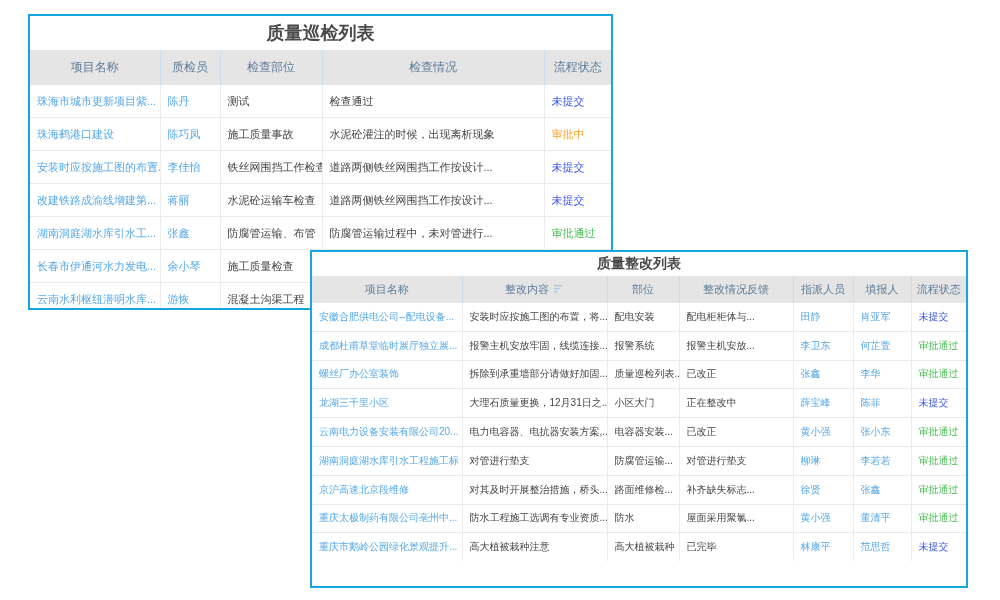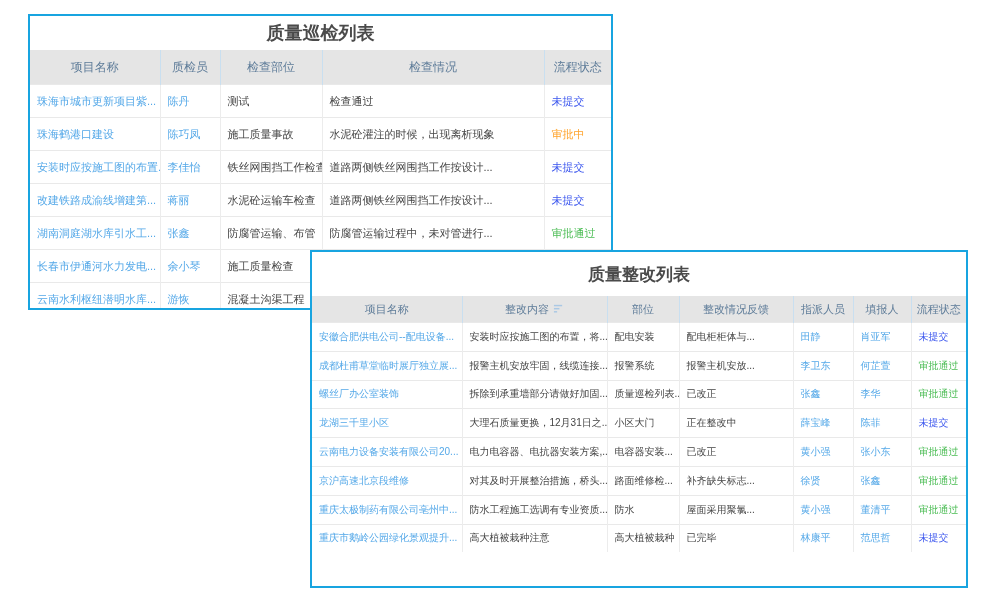--- a/index.html
+++ b/index.html
@@ -11,21 +11,21 @@
     position:absolute;background:#ffffff;border:2px solid #18a4e0;
     box-sizing:border-box;overflow:hidden;
   }
   #inspection-panel{left:28px;top:14px;width:585px;height:296px;z-index:1;}
   #rectification-panel{left:310px;top:250px;width:658px;height:338px;z-index:2;}
   .panel-title{
     display:flex;align-items:center;justify-content:center;
     font-weight:bold;color:#4a4a4a;background:#ffffff;
   }
   #inspection-panel .panel-title{height:34px;font-size:18px;}
-  #rectification-panel .panel-title{height:44px;font-size:17px;}
+  #rectification-panel .panel-title{height:24px;font-size:14px;}
   table{width:100%;border-collapse:collapse;table-layout:fixed;}
   th{
     background:#e5e5e5;color:#5e7c99;font-weight:normal;text-align:center;
     border-right:1px solid #c9dff0;white-space:nowrap;overflow:hidden;padding:0 4px;
   }
   th:last-child{border-right:none;}
   td{
     border-top:1px solid #e9e9e9;border-right:1px solid #ececec;
     color:#454545;white-space:nowrap;overflow:hidden;padding:0 7px;
     background:#ffffff;
@@ -185,20 +185,29 @@
         <tr>
           <td class="al"><span class="link">云南电力设备安装有限公司20...</span></td>
           <td class="al"><span>电力电容器、电抗器安装方案,...</span></td>
           <td class="al"><span>电容器安装...</span></td>
           <td class="al"><span>已改正</span></td>
           <td class="ac"><span class="link">黄小强</span></td>
           <td class="ac"><span class="link">张小东</span></td>
           <td class="ac"><span class="st-approved">审批通过</span></td>
         </tr>
         <tr>
+          <td class="al"><span class="link">湖南洞庭湖水库引水工程施工标</span></td>
+          <td class="al"><span>对管进行垫支</span></td>
+          <td class="al"><span>防腐管运输...</span></td>
+          <td class="al"><span>对管进行垫支</span></td>
+          <td class="ac"><span class="link">柳琳</span></td>
+          <td class="ac"><span class="link">李若若</span></td>
+          <td class="ac"><span class="st-approved">审批通过</span></td>
+        </tr>
+        <tr>
           <td class="al"><span class="link">京沪高速北京段维修</span></td>
           <td class="al"><span>对其及时开展整治措施，桥头...</span></td>
           <td class="al"><span>路面维修检...</span></td>
           <td class="al"><span>补齐缺失标志...</span></td>
           <td class="ac"><span class="link">徐贤</span></td>
           <td class="ac"><span class="link">张鑫</span></td>
           <td class="ac"><span class="st-approved">审批通过</span></td>
         </tr>
         <tr>
           <td class="al"><span class="link">重庆太极制药有限公司亳州中...</span></td>

